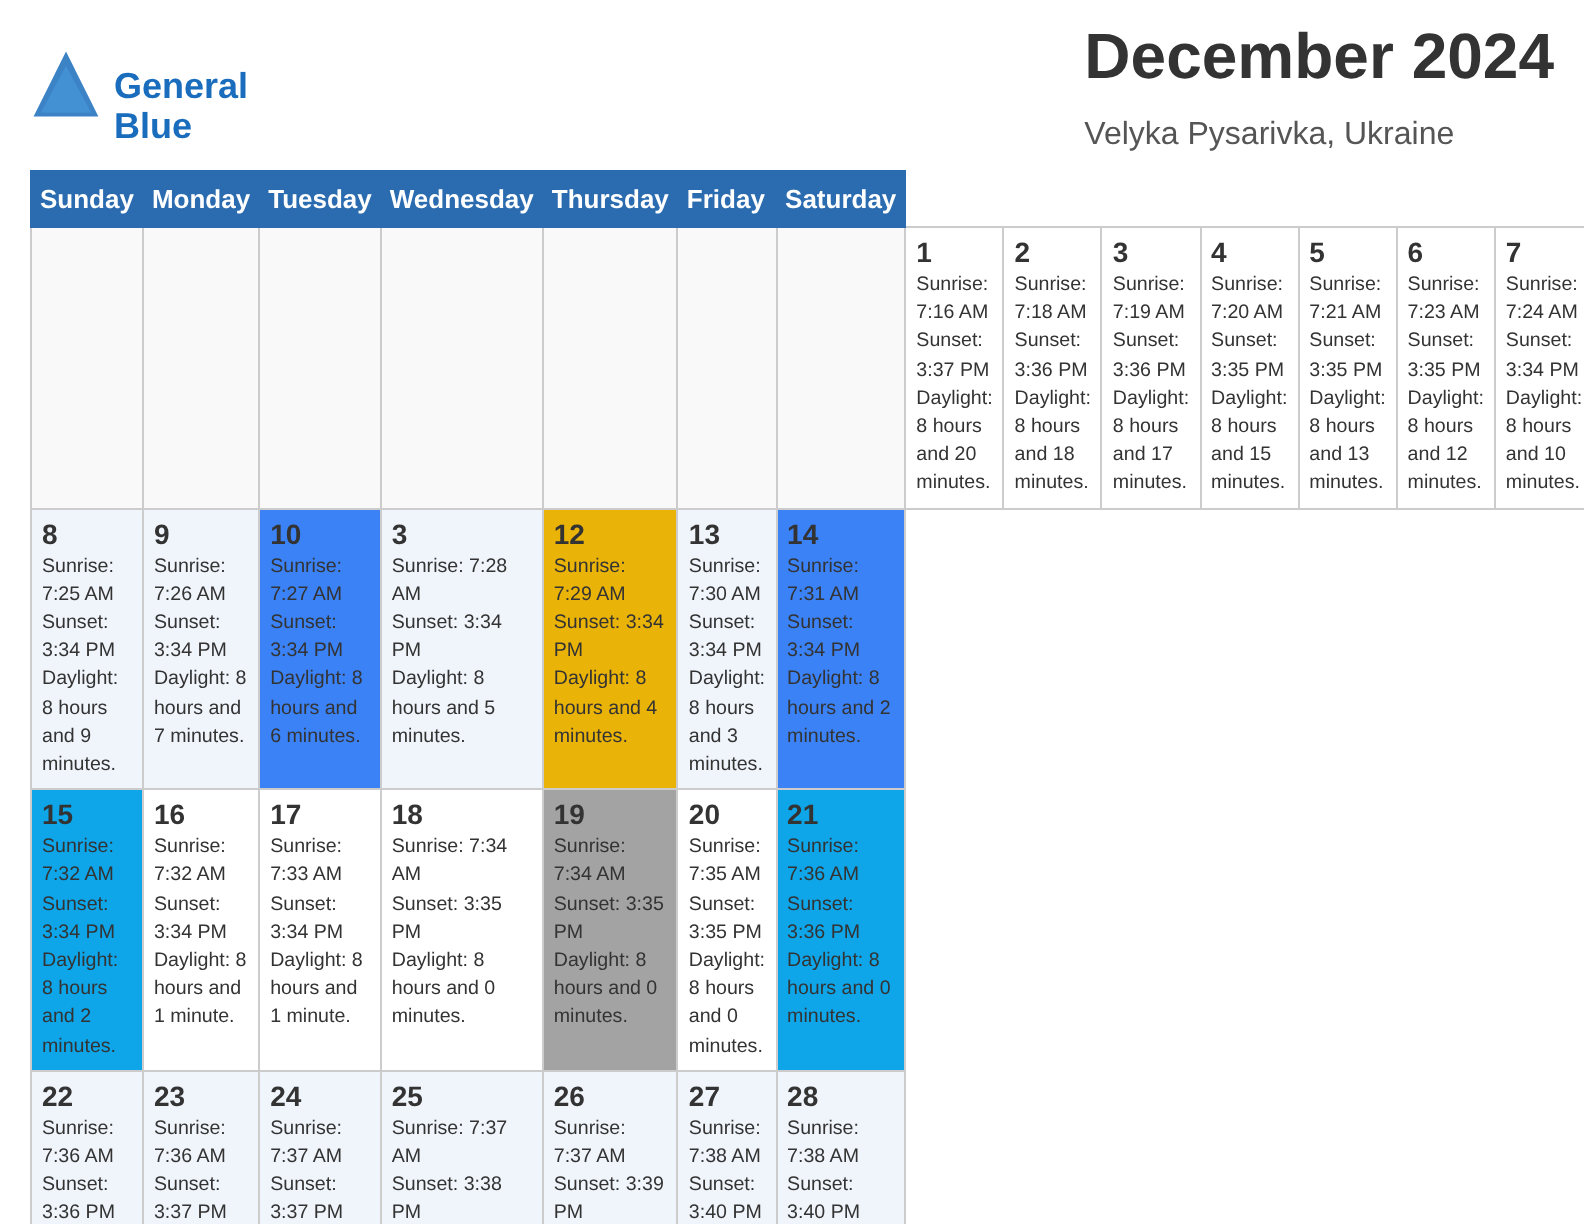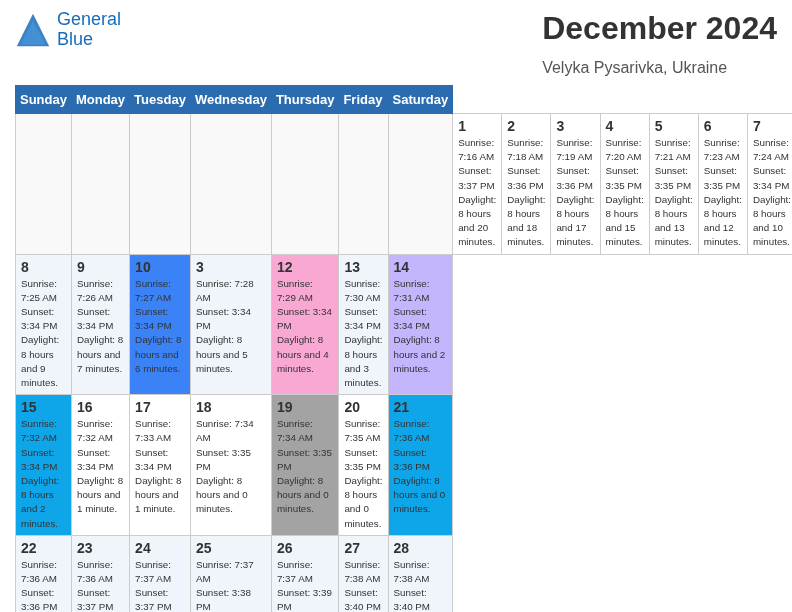--- a/index.html
+++ b/index.html
@@ -23,23 +23,24 @@
       align-items: flex-start;
       margin-bottom: 8px;
     }
     .logo {
       display: flex;
       align-items: center;
       gap: 6px;
     }
     .logo-text {
       font-size: 18px;
-      font-weight: normal;
+      font-weight: bold;
       color: #333;
       line-height: 1.1;
+      margin-top: 24px;
     }
     .logo-text span {
       color: #1a6dbc;
     }
     .logo-icon {
       width: 36px;
       height: 36px;
     }
     .title-block {
       text-align: left;
@@ -180,29 +181,29 @@
             <div class="day-info">Sunrise: 7:26 AM<br>Sunset: 3:34 PM<br>Daylight: 8 hours and 7 minutes.</div>
           </td>
           <td style="background: #3b82f6;">
             <span class="day-number">10</span>
             <div class="day-info">Sunrise: 7:27 AM<br>Sunset: 3:34 PM<br>Daylight: 8 hours and 6 minutes.</div>
           </td>
           <td style="background: rgb(240, 245, 251);">
             <span class="day-number">3</span>
             <div class="day-info">Sunrise: 7:28 AM<br>Sunset: 3:34 PM<br>Daylight: 8 hours and 5 minutes.</div>
           </td>
-          <td style="background: #f9a8d4;">
+          <td style="background: #eab308;">
             <span class="day-number">12</span>
             <div class="day-info">Sunrise: 7:29 AM<br>Sunset: 3:34 PM<br>Daylight: 8 hours and 4 minutes.</div>
           </td>
           <td style="background: rgb(240, 245, 251);">
             <span class="day-number">13</span>
             <div class="day-info">Sunrise: 7:30 AM<br>Sunset: 3:34 PM<br>Daylight: 8 hours and 3 minutes.</div>
           </td>
-          <td style="background: #c4b5fd;">
+          <td style="background: #3b82f6;">
             <span class="day-number">14</span>
             <div class="day-info">Sunrise: 7:31 AM<br>Sunset: 3:34 PM<br>Daylight: 8 hours and 2 minutes.</div>
           </td>
         </tr>
         <tr>
           <td style="background: #0ea5e9;">
             <span class="day-number">15</span>
             <div class="day-info">Sunrise: 7:32 AM<br>Sunset: 3:34 PM<br>Daylight: 8 hours and 2 minutes.</div>
           </td>
           <td style="background: rgb(255, 255, 255);">

